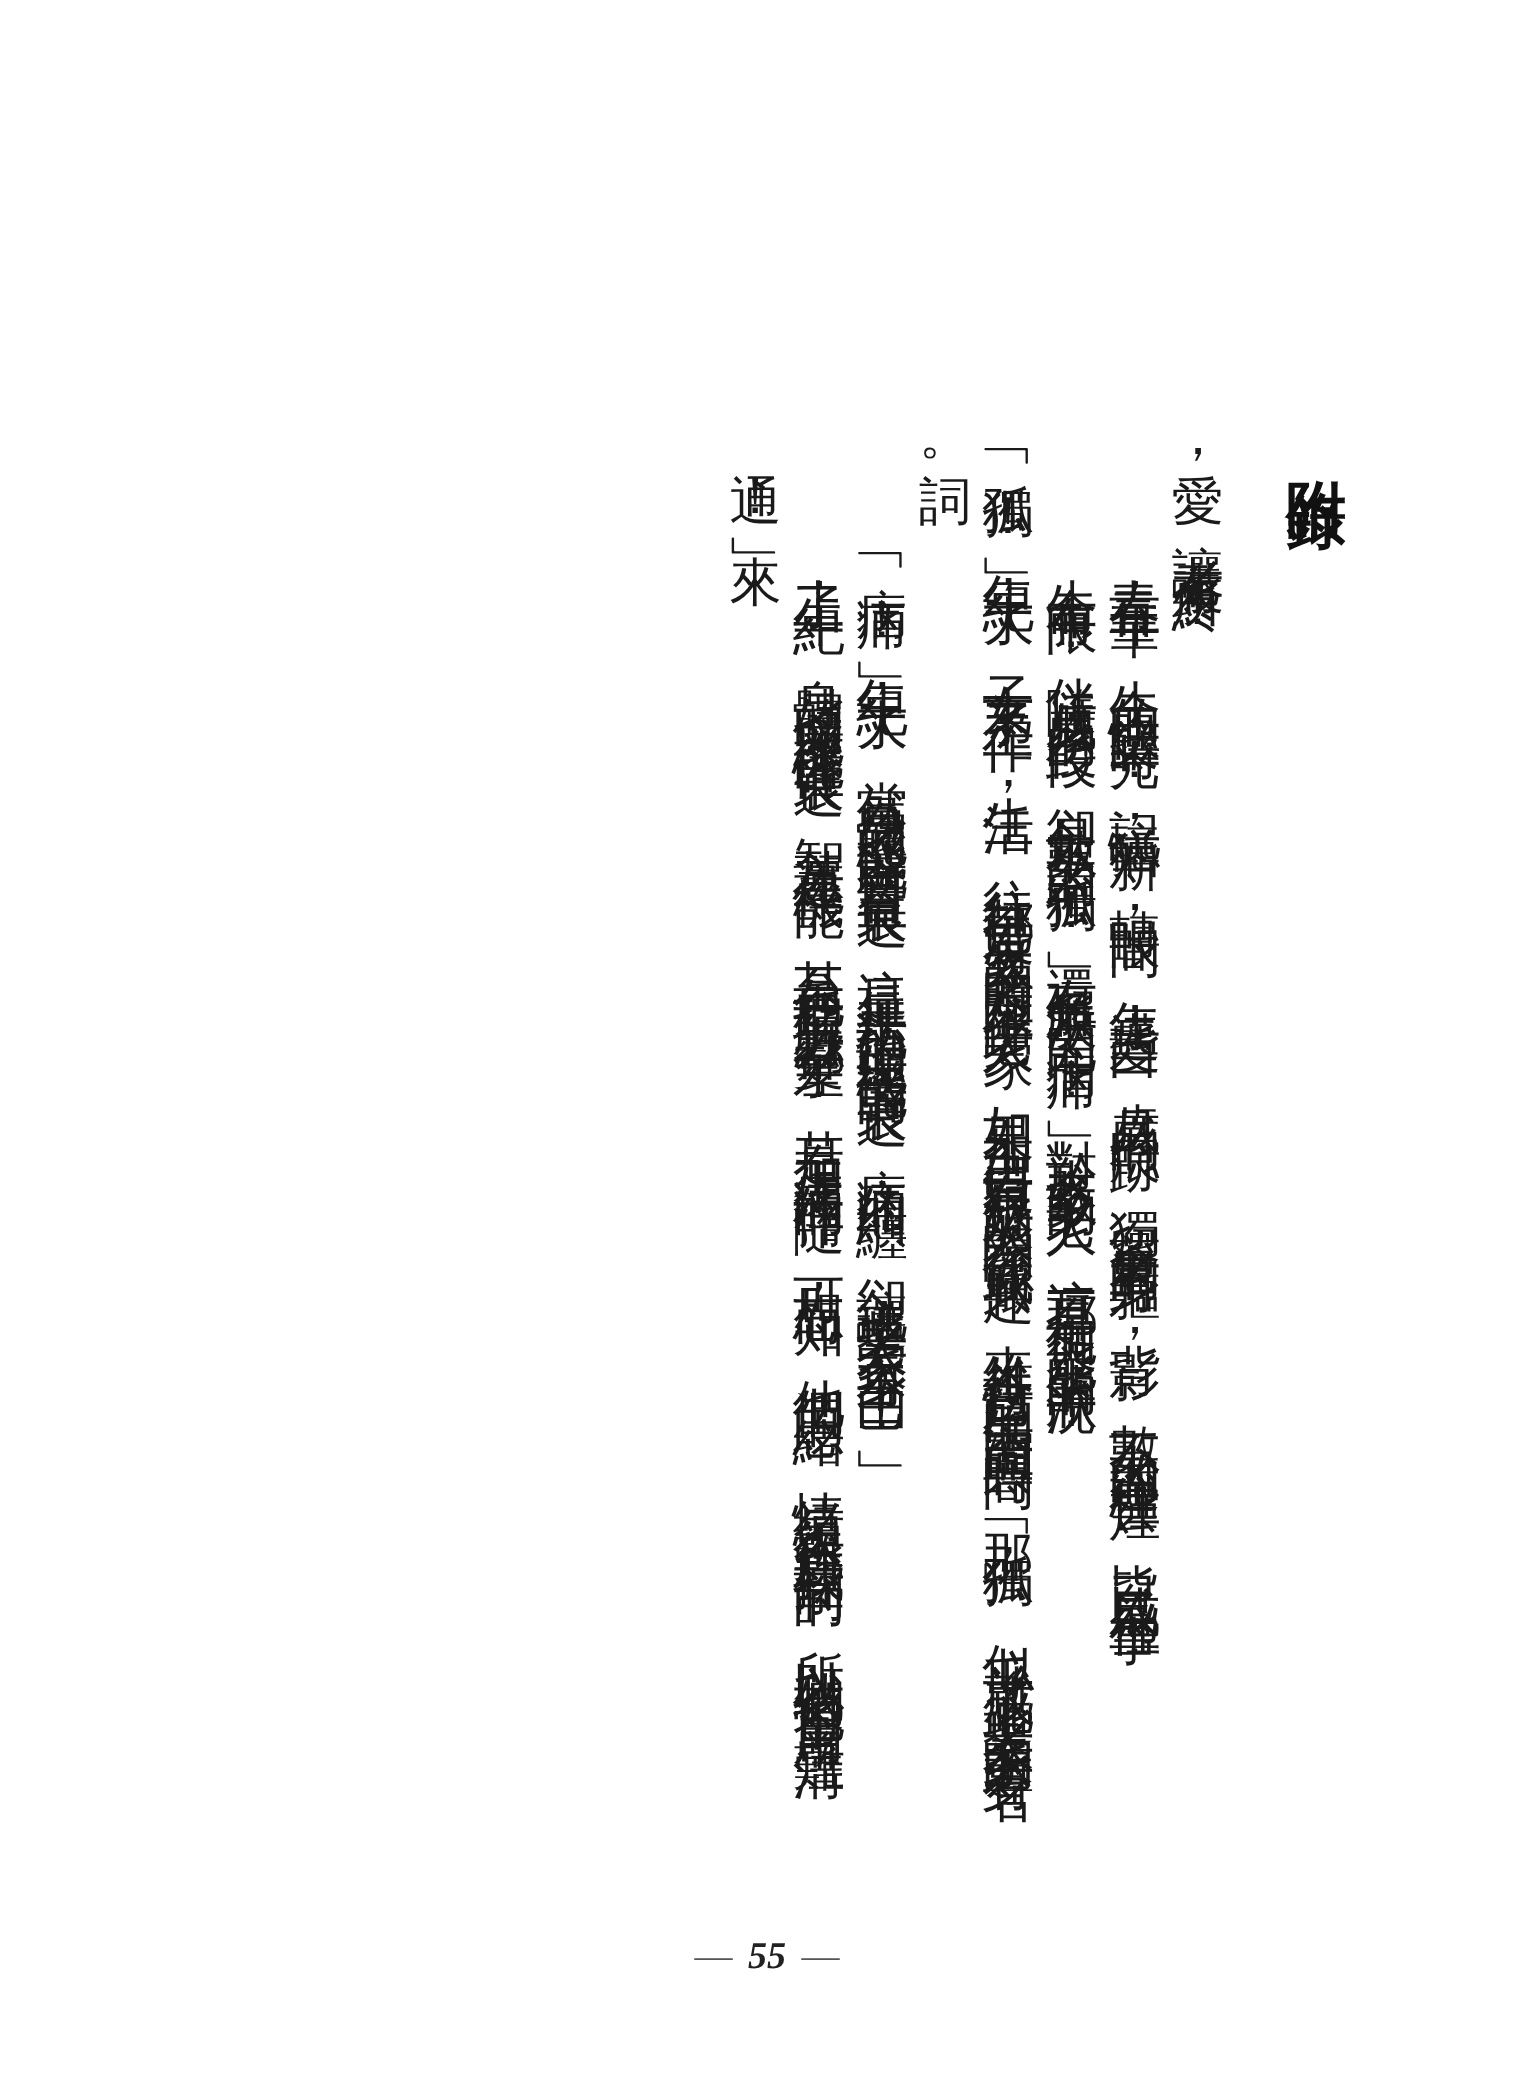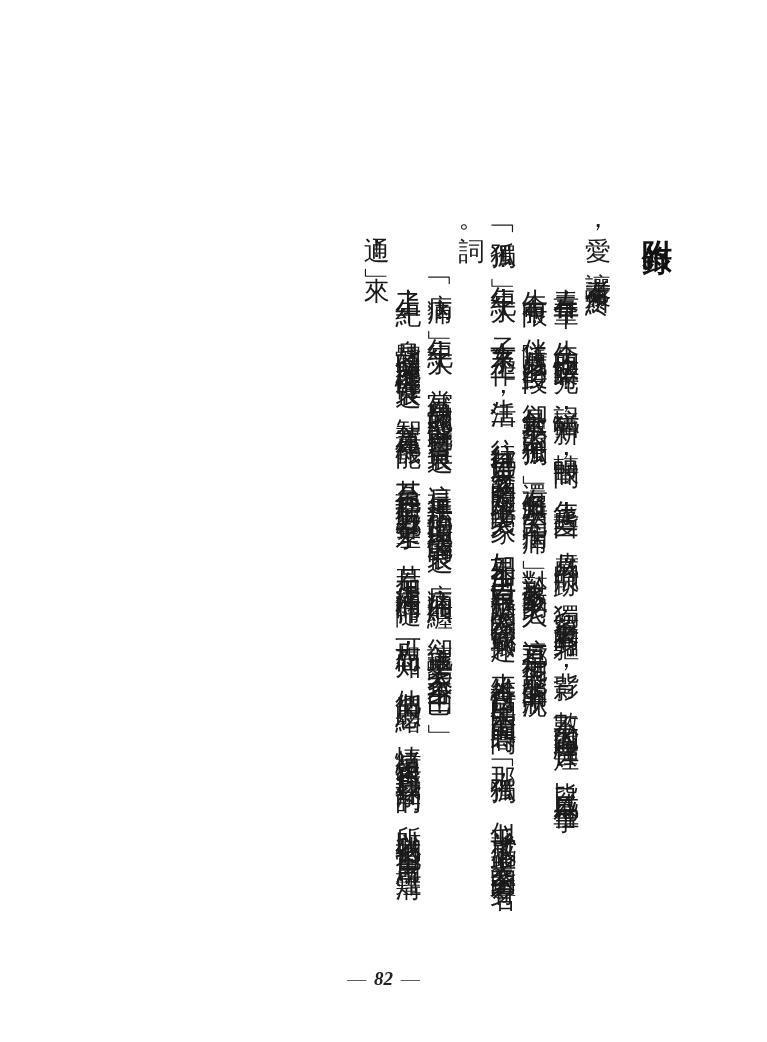--- a/index.html
+++ b/index.html
@@ -51,16 +51,16 @@
     <p class="para">愛，讓老有所終！</p>
     <p class="para indent">青春年華，生命的快樂時光！記憶猶新，轉眼間，年邁髮白，歲月的痕跡，獨留蒼老的身軀、背影，數不盡的過往雲煙，皆已成為往事！</p>
     <p class="para indent">生命有限！伴隨歲月的後段，卻是數不盡的「孤獨！」還有解決不完的「病痛！」對於大多數的老人，這都是一個可能發生的狀況！</p>
     <p class="para">「孤獨！」年紀大了，子女為了工作、生活，往往都已沒有太多的時間來陪伴老人家，如果加上自己沒有很好的人際關係或興趣，來維持自己的生活空間與時間，那「孤獨」，似乎就成了這些老人家的專有名詞。</p>
     <p class="para indent">「病痛！」年紀大了，當然身體的機能就會日益衰退，這是無法抗拒的生理機能的衰退，病痛的糾纏，卻讓這些老人家「身不由己！」</p>
     <p class="para indent">上了年紀，身體的健康機能性衰退，智慧運作機能，甚至包括理解力都變差了！若是加上病痛的伴隨，可想而知，他們的思緒、情緒是很難自我控制的，所以我們也常會用「難溝通！」來</p>
   </div>
 
   <div class="folio">
     <span class="dash">—</span>
-    <span class="num">82</span>
+    <span class="num">55</span>
     <span class="dash">—</span>
   </div>
 </div>
 
 </body></html>

